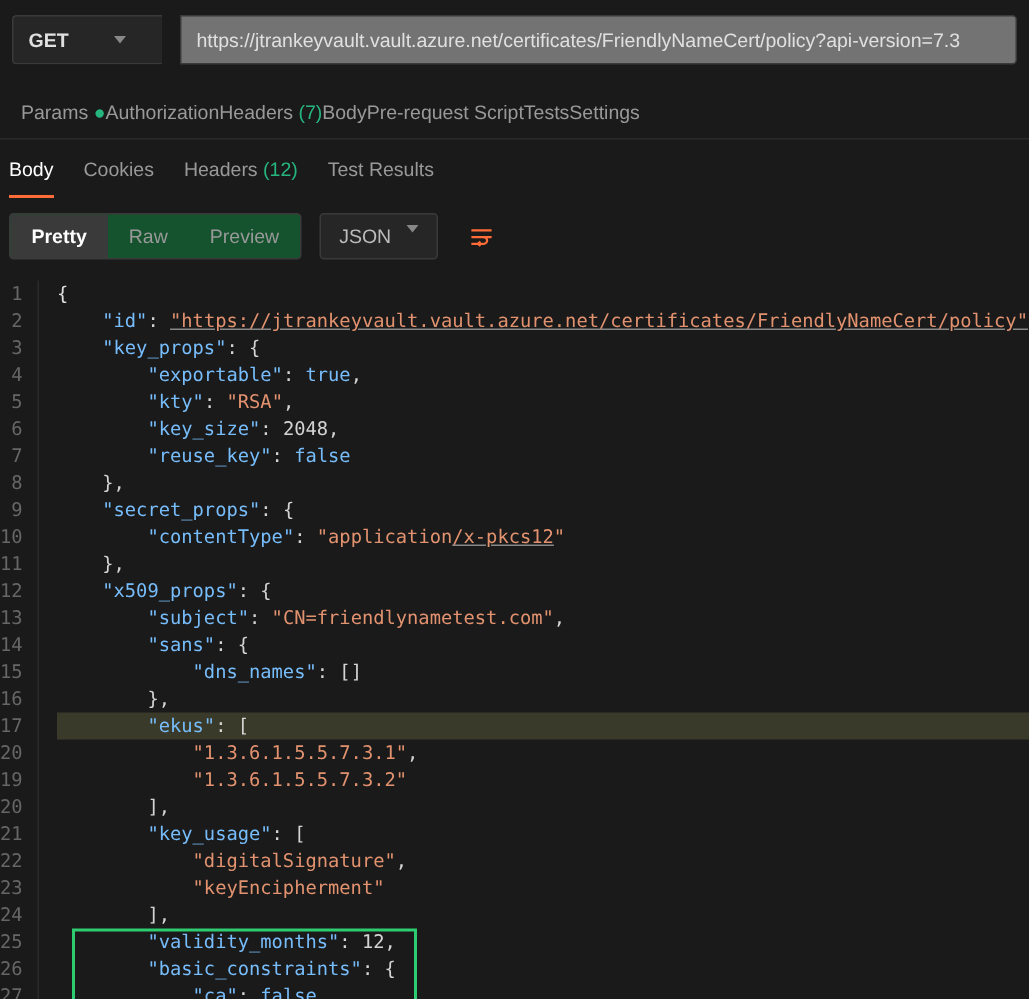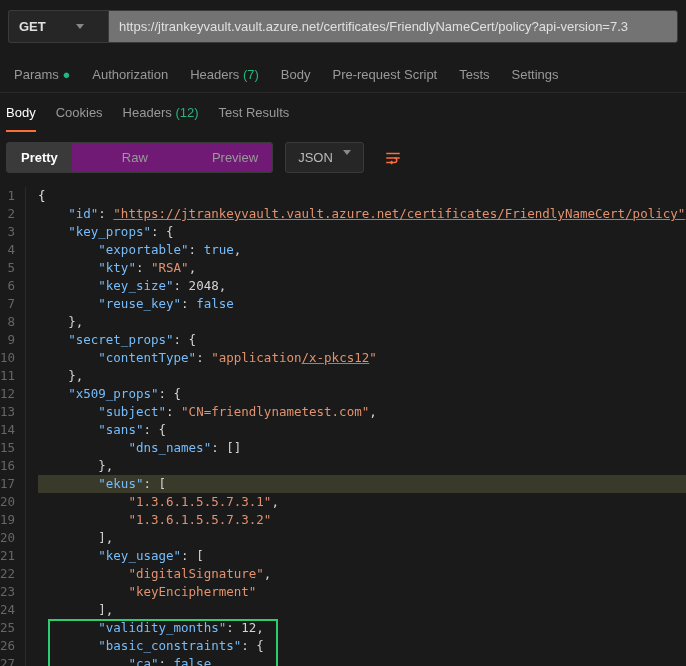--- a/index.html
+++ b/index.html
@@ -9,21 +9,21 @@
     font-family: -apple-system, BlinkMacSystemFont, "Segoe UI", sans-serif;
     font-size: 13px;
     width: 686px;
     height: 666px;
     overflow: hidden;
   }
   .request-bar {
     display: flex;
     align-items: center;
     padding: 10px 8px;
-    gap: 0;
+    gap: 12px;
   }
   .method-select {
     background: #262626;
     border: 1px solid #3a3a3a;
     border-right: none;
     border-radius: 3px 0 0 3px;
     padding: 8px 10px;
     display: flex;
     align-items: center;
     gap: 30px;
@@ -42,21 +42,20 @@
     border: 1px solid #3a3a3a;
     border-radius: 0 3px 3px 0;
     padding: 8px 10px;
     color: #e0e0e0;
     font-size: 13px;
     overflow: hidden;
     white-space: nowrap;
   }
   .tabs-row {
     display: flex;
-    gap: 22px;
     padding: 14px 14px 10px 14px;
     border-bottom: 1px solid #2a2a2a;
   }
   .tab { color: #999; cursor: pointer; white-space: nowrap; }
   .tab .dot { color: #26b47f; }
   .tab .count { color: #26b47f; }
   .sub-tabs-row {
     display: flex;
     gap: 20px;
     padding: 12px 6px 0 6px;
@@ -65,25 +64,24 @@
   .sub-tab.active { color: #fff; border-bottom: 2px solid #ff6c37; }
   .sub-tab .count { color: #26b47f; }
   .toolbar {
     display: flex;
     align-items: center;
     gap: 0;
     padding: 10px 6px;
   }
   .view-modes {
     display: flex;
-    background: #701a75;
+    background: #14532d;
     border: 1px solid #3a3a3a;
     border-radius: 3px;
     overflow: hidden;
-    gap: 36px;
   }
   .view-mode {
     padding: 7px 14px;
     color: #999;
     cursor: pointer;
   }
   .view-mode.active {
     background: #3a3a3a;
     color: #fff;
     font-weight: 600;

